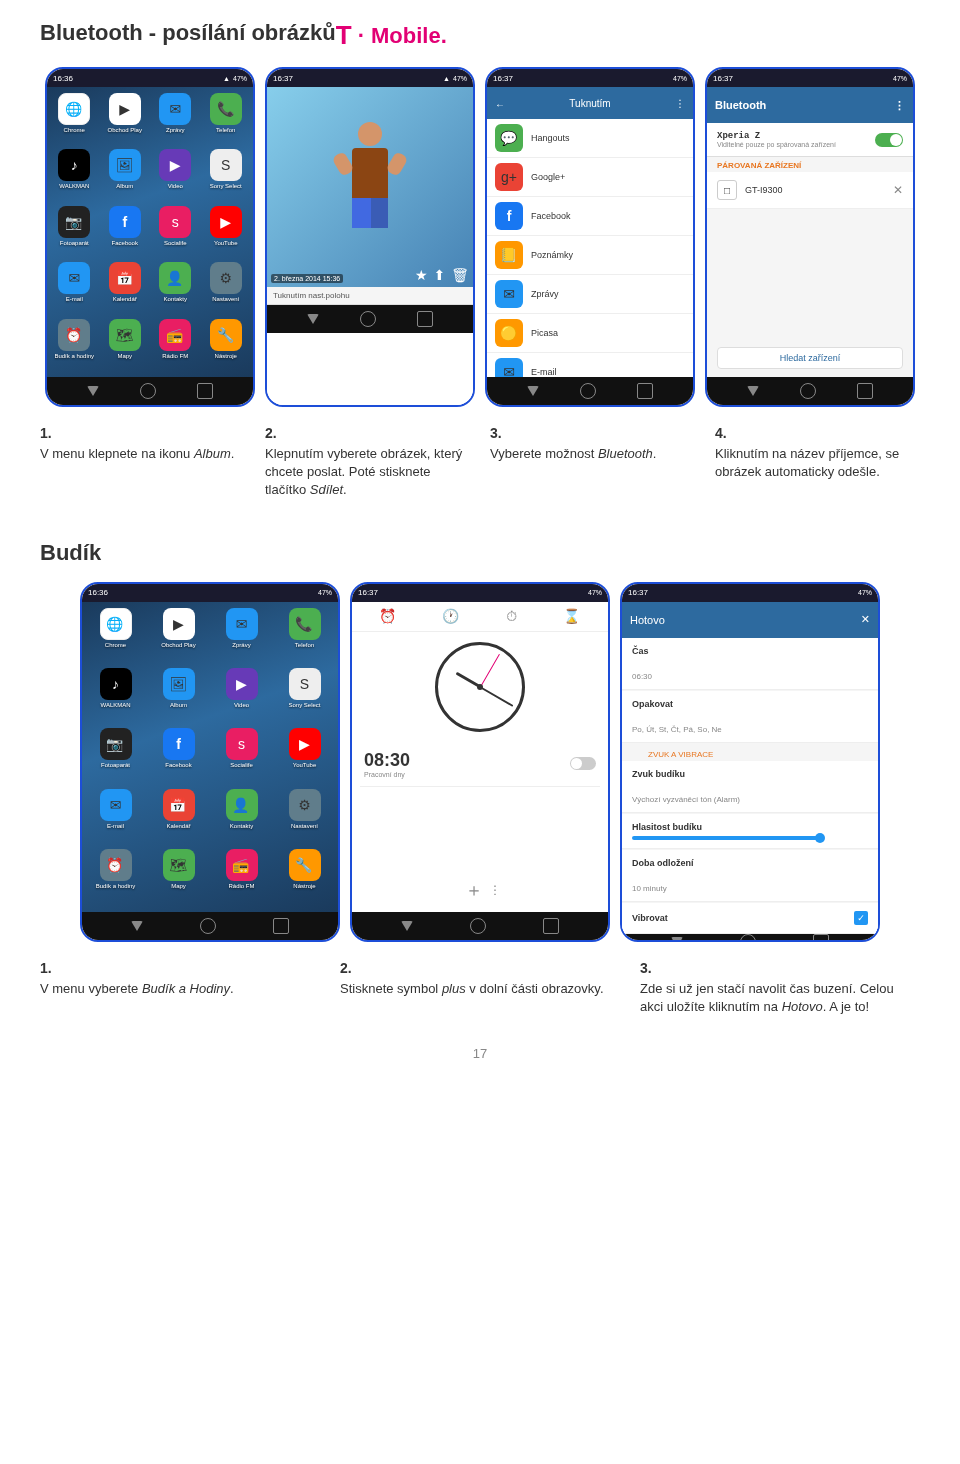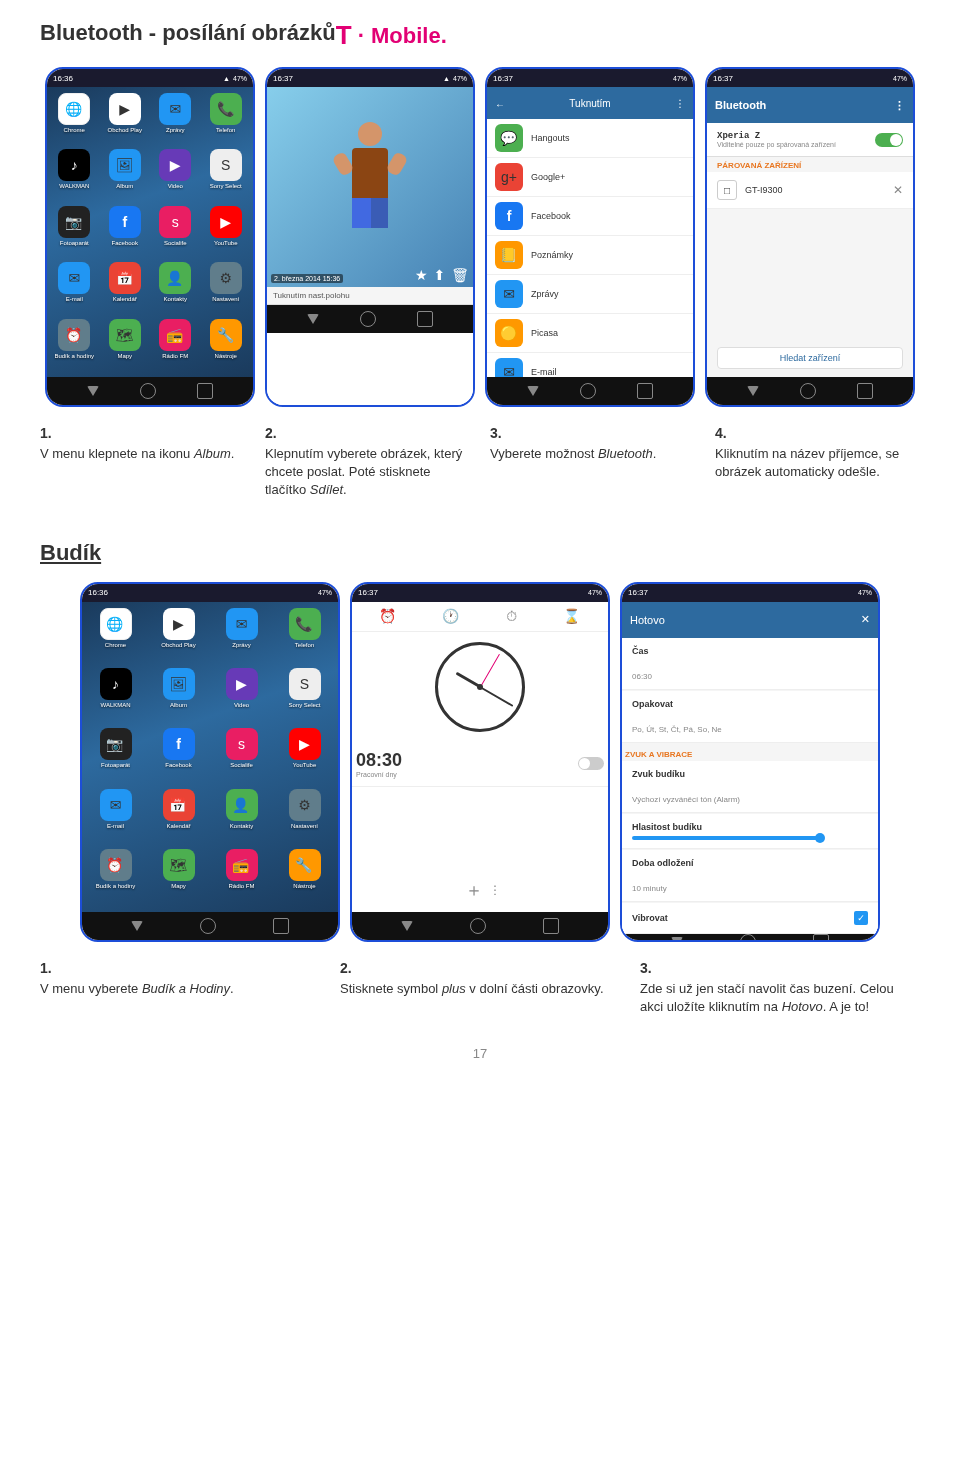--- a/index.html
+++ b/index.html
@@ -301,21 +301,20 @@
     .step-text em {
       font-style: italic;
     }
 
     
     .section-title {
       font-size: 22px;
       font-weight: bold;
       margin-bottom: 16px;
       color: #333;
-      text-decoration: underline;
     }
 
     
     .budik-row {
       display: flex;
       gap: 10px;
       margin-bottom: 18px;
       justify-content: center;
     }
 
@@ -383,21 +382,21 @@
       width: 1px;
       height: 38px;
       background: #E20074;
       margin-left: -0.5px;
       transform: rotate(30deg);
     }
 
     
     .alarm-list {
       width: 100%;
-      padding: 0 0;
+      padding: 0 8px;
       flex: 1;
     }
     .alarm-item {
       display: flex;
       align-items: center;
       justify-content: space-between;
       padding: 8px 4px;
       border-bottom: 1px solid #eee;
     }
     .alarm-time {
@@ -471,22 +470,22 @@
       color: #333;
     }
     .alarm-setting-value {
       font-size: 8px;
       color: #888;
       margin-top: 16px;
     }
     .alarm-section-divider {
       font-size: 8px;
       color: #E87722;
-      padding: 6px 3px 2px;
-      font-weight: bold;
+      padding: 6px 26px 2px;
+      font-weight: normal;
       text-transform: uppercase;
       background: #f5f5f5;
     }
     .volume-slider {
       height: 4px;
       background: #2196F3;
       border-radius: 2px;
       margin-top: 4px;
       position: relative;
     }

